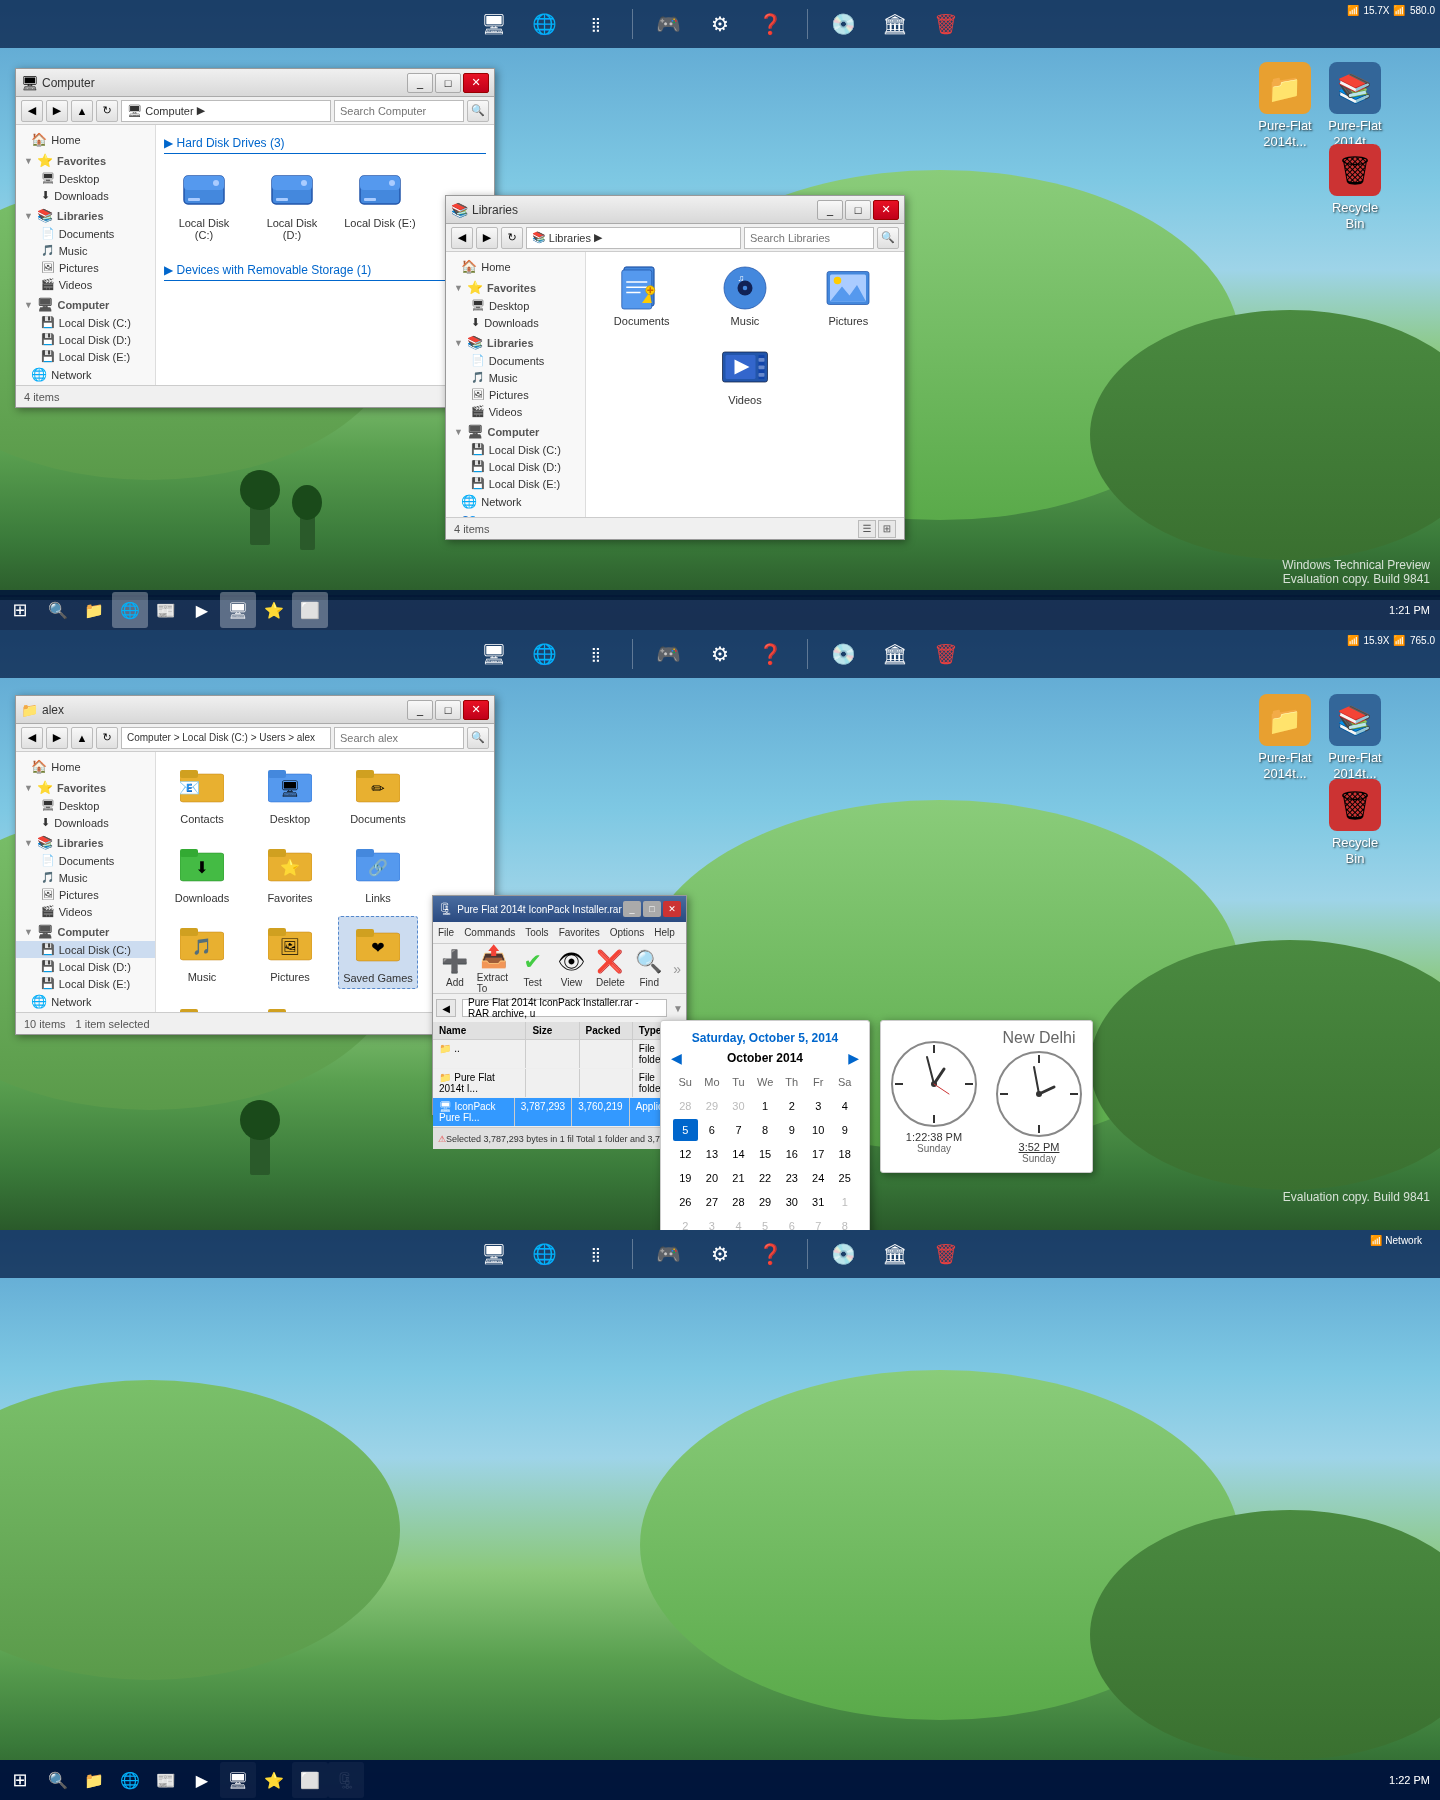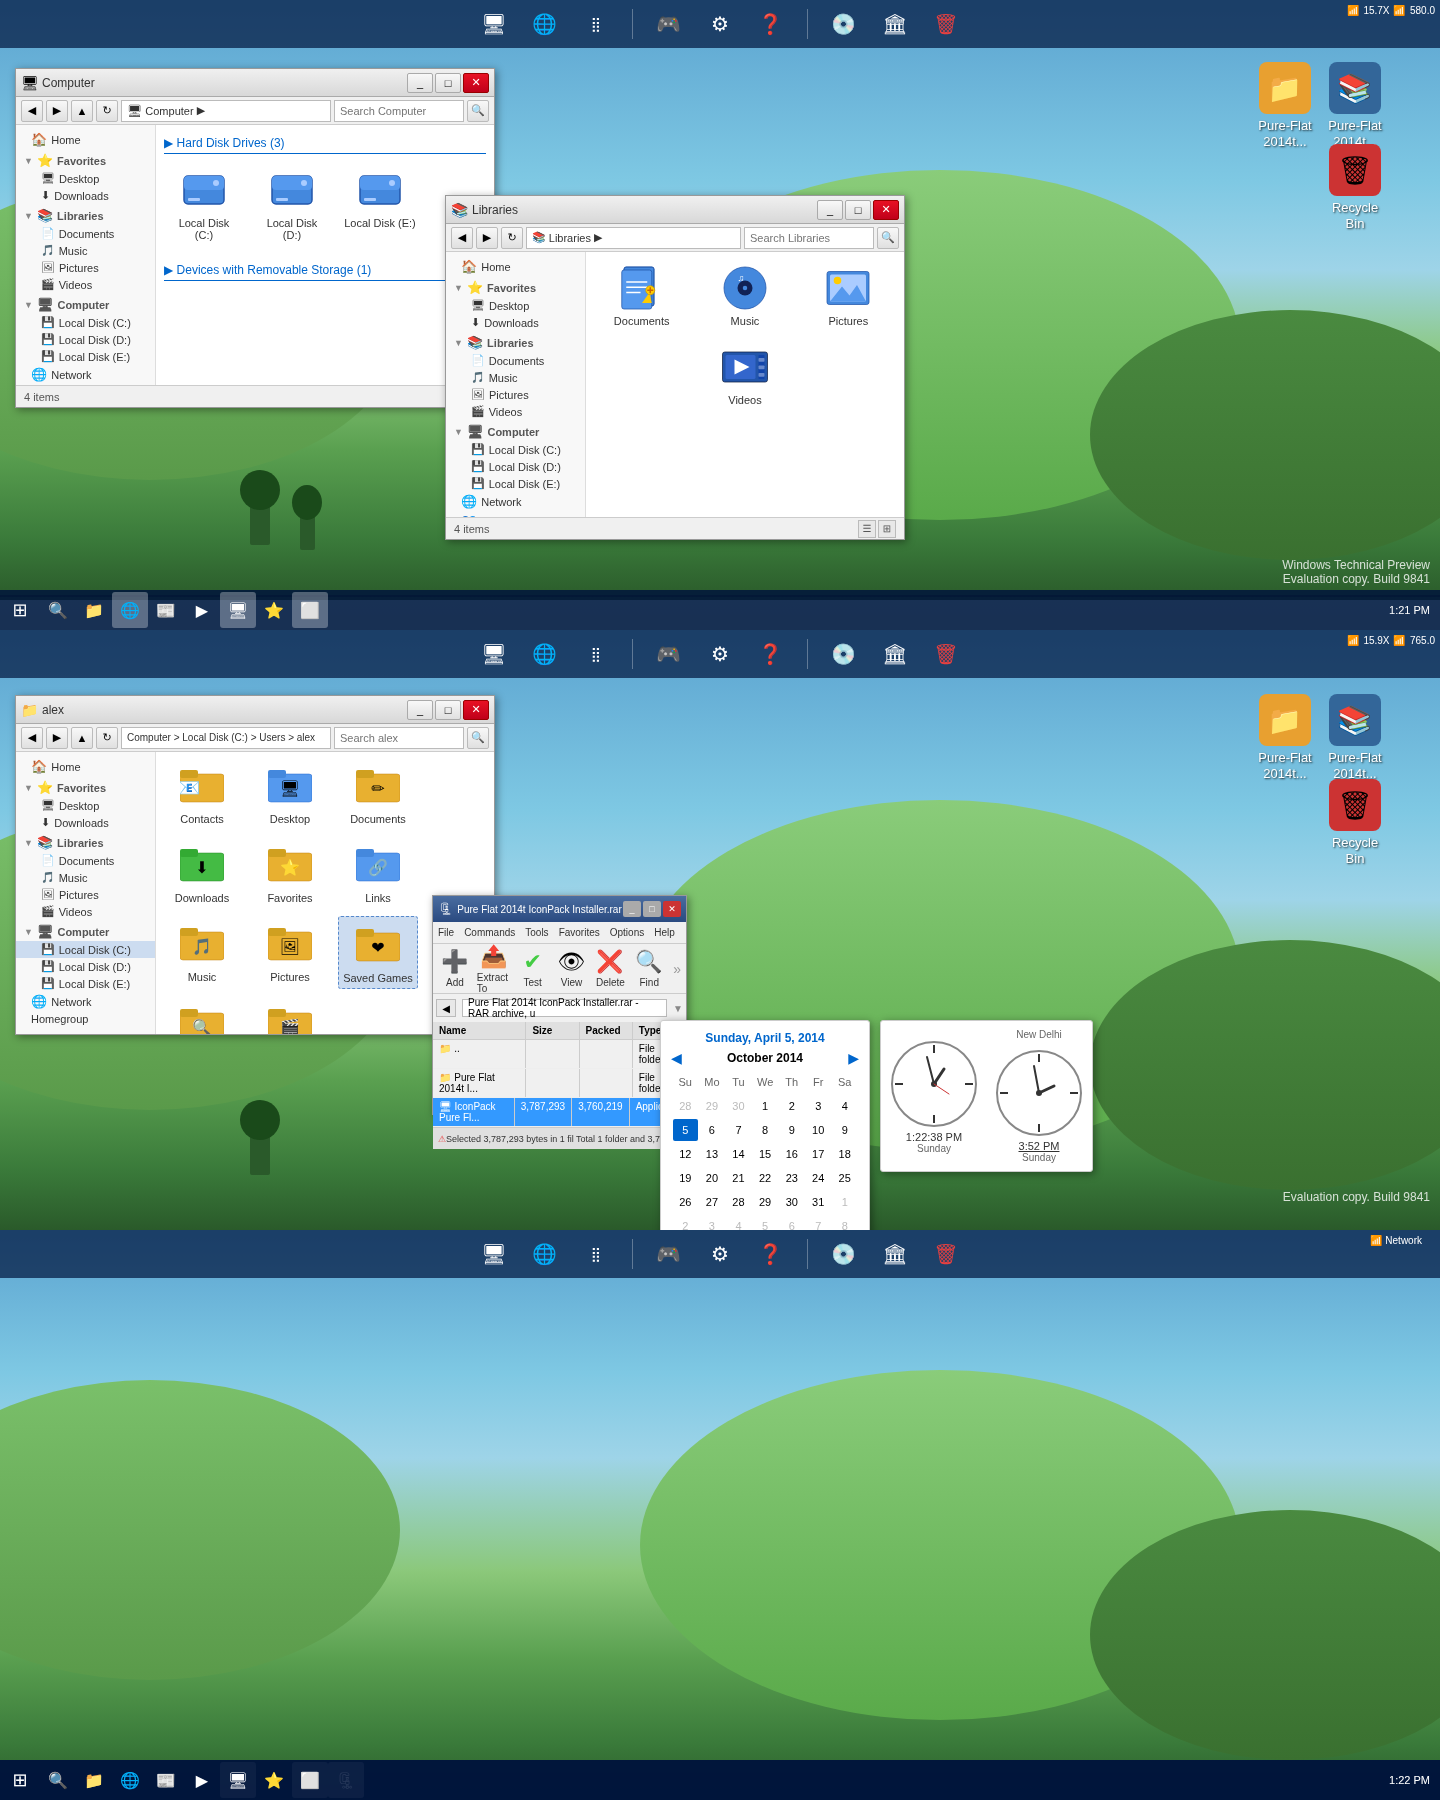--- a/index.html
+++ b/index.html
@@ -932,20 +932,28 @@
           <div class="file-icon">
             <svg width="44" height="40" viewBox="0 0 44 40">
               <rect x="0" y="8" width="44" height="28" rx="3" fill="#e8b030" stroke="#c08010" stroke-width="0.5"></rect>
               <rect x="0" y="4" width="18" height="8" rx="2" fill="#d0a020"></rect>
               <text x="22" y="28" font-size="16" text-anchor="middle" font-family="Arial">🎬</text>
             </svg>
           </div>
 
         </div>
       </div>
+    </div>
+  </div>
+  <div class="status-bar">
+    <span>10 items</span>
+    <span>1 item selected</span>
+    <div class="view-btns">
+      <div class="view-btn">☰</div>
+      <div class="view-btn">⊞</div>
     </div>
   </div>
 </div>
 
 <div class="desktop-icon" style="position:absolute;top:690px;right:120px;">
   <div class="desktop-icon-img" style="background:#e8a030;border-radius:8px;width:52px;height:52px;display:flex;align-items:center;justify-content:center;">
     <span style="font-size:28px;">📁</span>
   </div>
   <div class="desktop-icon-label">Pure-Flat 2014t...</div>
 </div>
@@ -1040,21 +1048,21 @@
       <div class="winrar-col" style="flex:1;font-size:10px;">Applicatio</div>
     </div>
   </div>
   <div class="winrar-status">
     <span style="font-size:9px;color:#e84040;">⚠</span>
     <span style="font-size:9px;">Selected 3,787,293 bytes in 1 fil  Total 1 folder and 3,787...</span>
   </div>
 </div>
 
 <div class="calendar-widget" style="top:1020px;left:660px;width:210px;">
-  <div class="cal-title">Sunday, April 5, 2014</div>
+  <div class="cal-title">Saturday, October 5, 2014</div>
   <div class="cal-header-row">
     <span class="cal-nav">◀</span>
     <span class="cal-month">October 2014</span>
     <span class="cal-nav">▶</span>
   </div>
   <table class="cal-grid">
     <thead>
       <tr>
         <th>Su</th>
         <th>Mo</th>
@@ -1141,21 +1149,21 @@
 
       <line x1="45" y1="45" x2="38" y2="18" stroke="#333" stroke-width="2" stroke-linecap="round"></line>
 
       <line x1="45" y1="45" x2="60" y2="55" stroke="#cc3333" stroke-width="1" stroke-linecap="round"></line>
     </svg>
     <div style="font-size:11px;color:#333;margin-top:2px;">1:22:38 PM</div>
     <div style="font-size:10px;color:#666;">Sunday</div>
   </div>
 
   <div style="display:flex;flex-direction:column;align-items:center;">
-    <div style="font-size:10px;color:#666;margin-bottom:8px;">New Delhi</div>
+    <div style="font-size:16px;color:#666;margin-bottom:2px;">New Delhi</div>
     <svg width="90" height="90" viewBox="0 0 90 90">
       <circle cx="45" cy="45" r="42" fill="white" stroke="#888" stroke-width="2"></circle>
       <circle cx="45" cy="45" r="3" fill="#333"></circle>
       <line x1="45" y1="6" x2="45" y2="14" stroke="#333" stroke-width="2"></line>
       <line x1="84" y1="45" x2="76" y2="45" stroke="#333" stroke-width="2"></line>
       <line x1="45" y1="84" x2="45" y2="76" stroke="#333" stroke-width="2"></line>
       <line x1="6" y1="45" x2="14" y2="45" stroke="#333" stroke-width="2"></line>
 
       <line x1="45" y1="45" x2="60" y2="38" stroke="#333" stroke-width="3" stroke-linecap="round"></line>
 

